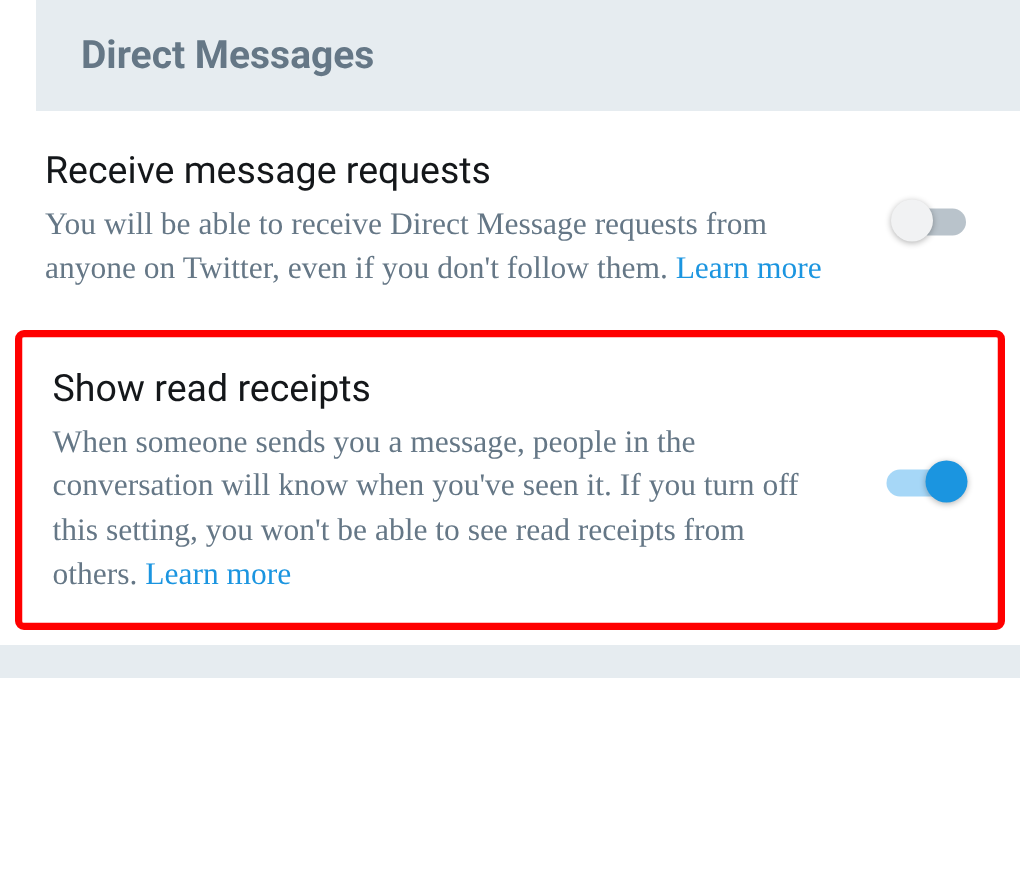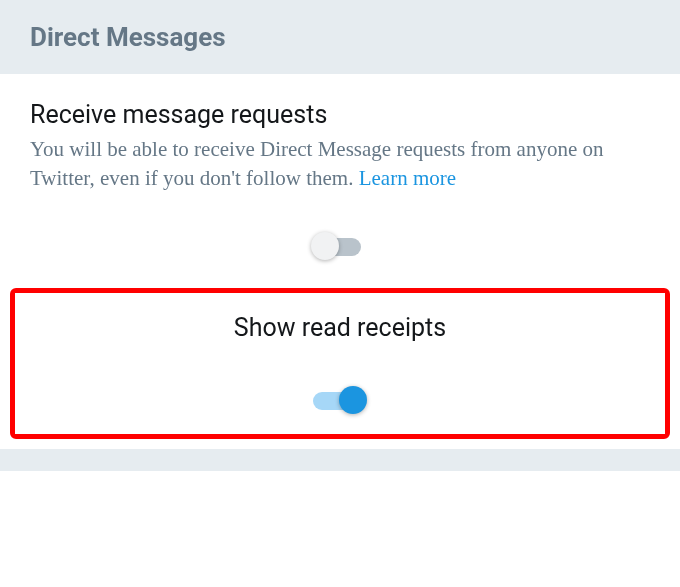--- a/index.html
+++ b/index.html
@@ -9,34 +9,34 @@
     font-family: -apple-system, BlinkMacSystemFont, "Segoe UI", Roboto, Helvetica, Arial, sans-serif;
     background: #fff;
     width: 680px;
   }
   .wrap {
     width: 680px;
   }
   .section-header {
     background: #e6ecf0;
     padding: 22px 30px 22px 30px;
+    margin-left: 24px;
   }
   .section-header h1 {
     margin: 0;
     font-size: 26px;
     font-weight: 700;
     color: #657786;
   }
   .setting-block {
     background: #fff;
     padding: 26px 30px 26px 30px;
     display: flex;
     align-items: center;
     gap: 36px;
-    flex-direction: column;
   }
   .setting-text {
     flex: 1;
   }
   .setting-title {
     margin: 0 0 6px 0;
     font-size: 25px;
     color: #14171a;
     font-weight: 400;
   }
@@ -110,20 +110,21 @@
     <div class="toggle off">
       <div class="toggle-track"></div>
       <div class="toggle-knob"></div>
     </div>
   </div>
 
   <div class="highlight-box">
     <div class="setting-block">
       <div class="setting-text">
         <h2 class="setting-title">Show read receipts</h2>
+        <p class="setting-desc"><span>When someone sends you a message, people in the conversation will know when you've seen it. If you turn off this setting, you won't be able to see read receipts from others. </span><span class="learn-link">Learn more</span></p>
       </div>
       <div class="toggle on">
         <div class="toggle-track"></div>
         <div class="toggle-knob"></div>
       </div>
     </div>
   </div>
 
   <div class="footer-strip"></div>
 

